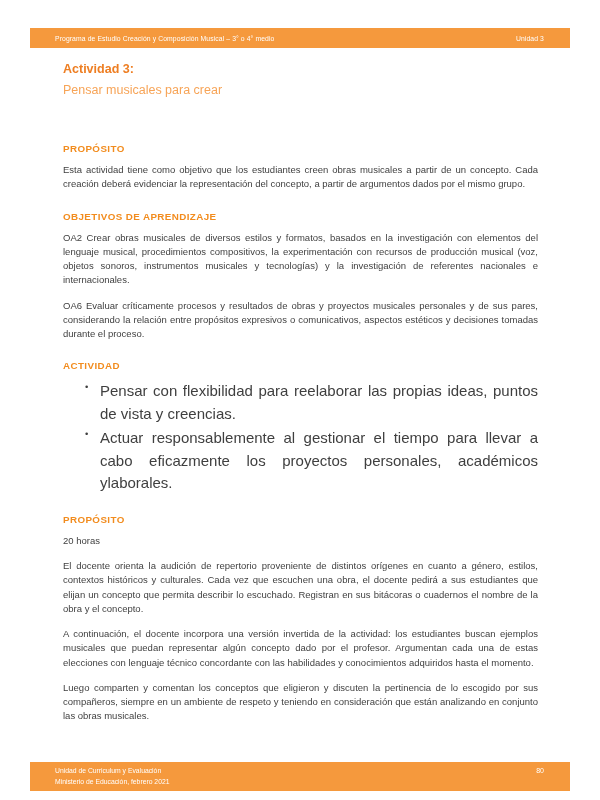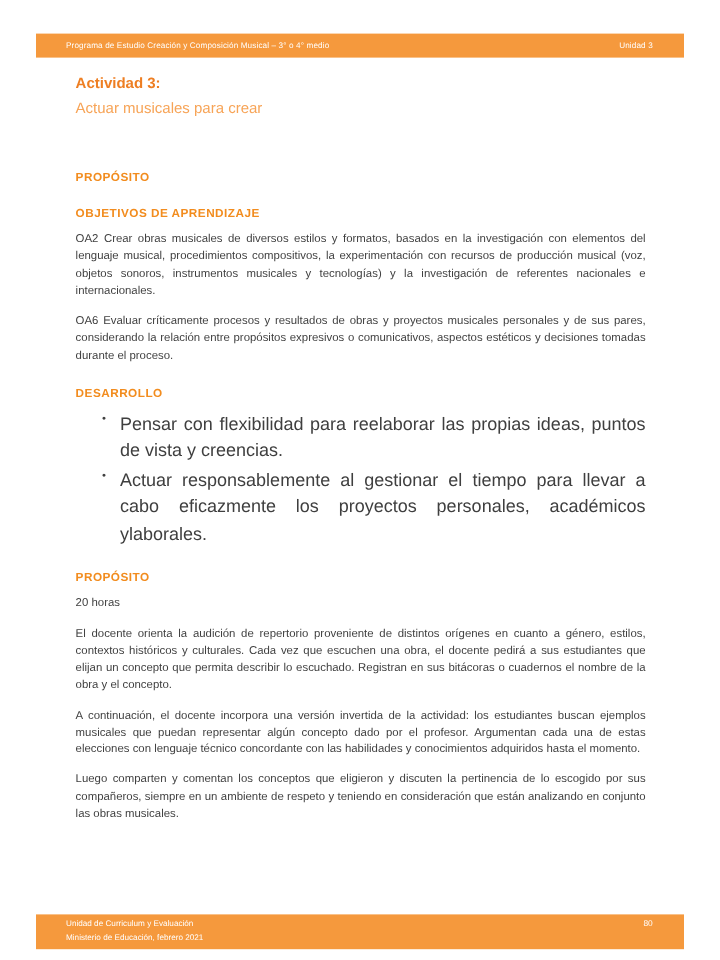--- a/index.html
+++ b/index.html
@@ -125,29 +125,30 @@
 <div class="page">
 
   <header class="top-bar">
     <span>Programa de Estudio Creación y Composición Musical – 3° o 4° medio</span>
     <span>Unidad 3</span>
   </header>
 
   <main class="content">
 
     <h1 class="title-line1">Actividad 3:</h1>
-    <h2 class="title-line2">Actuar musicales para crear</h2>
+    <h2 class="title-line2">Pensar musicales para crear</h2>
 
     <h3 class="section-heading first">PROPÓSITO</h3>
+    <p class="body-text">Esta actividad tiene como objetivo que los estudiantes creen obras musicales a partir de un concepto. Cada creación deberá evidenciar la representación del concepto, a partir de argumentos dados por el mismo grupo.</p>
 
     <h3 class="section-heading">OBJETIVOS DE APRENDIZAJE</h3>
     <p class="body-text"><span class="oa-label">OA2</span> <span>Crear obras musicales de diversos estilos y formatos, basados en la investigación con elementos del lenguaje musical, procedimientos compositivos, la experimentación con recursos de producción musical (voz, objetos sonoros, instrumentos musicales y tecnologías) y la investigación de referentes nacionales e internacionales.</span></p>
     <p class="body-text"><span class="oa-label">OA6</span> <span>Evaluar críticamente procesos y resultados de obras y proyectos musicales personales y de sus pares, considerando la relación entre propósitos expresivos o comunicativos, aspectos estéticos y decisiones tomadas durante el proceso.</span></p>
 
-    <h3 class="section-heading">DESARROLLO</h3>
+    <h3 class="section-heading">ACTIVIDAD</h3>
     <div class="bullet-list">
       <div class="bullet-item">
         <span class="bullet-marker">•</span>
         <span class="bullet-text">Pensar con flexibilidad para reelaborar las propias ideas, puntos de vista y creencias.</span>
       </div>
       <div class="bullet-item">
         <span class="bullet-marker">•</span>
         <span class="bullet-text">Actuar responsablemente al gestionar el tiempo para llevar a cabo eficazmente los proyectos personales, académicos ylaborales.</span>
       </div>
     </div>

